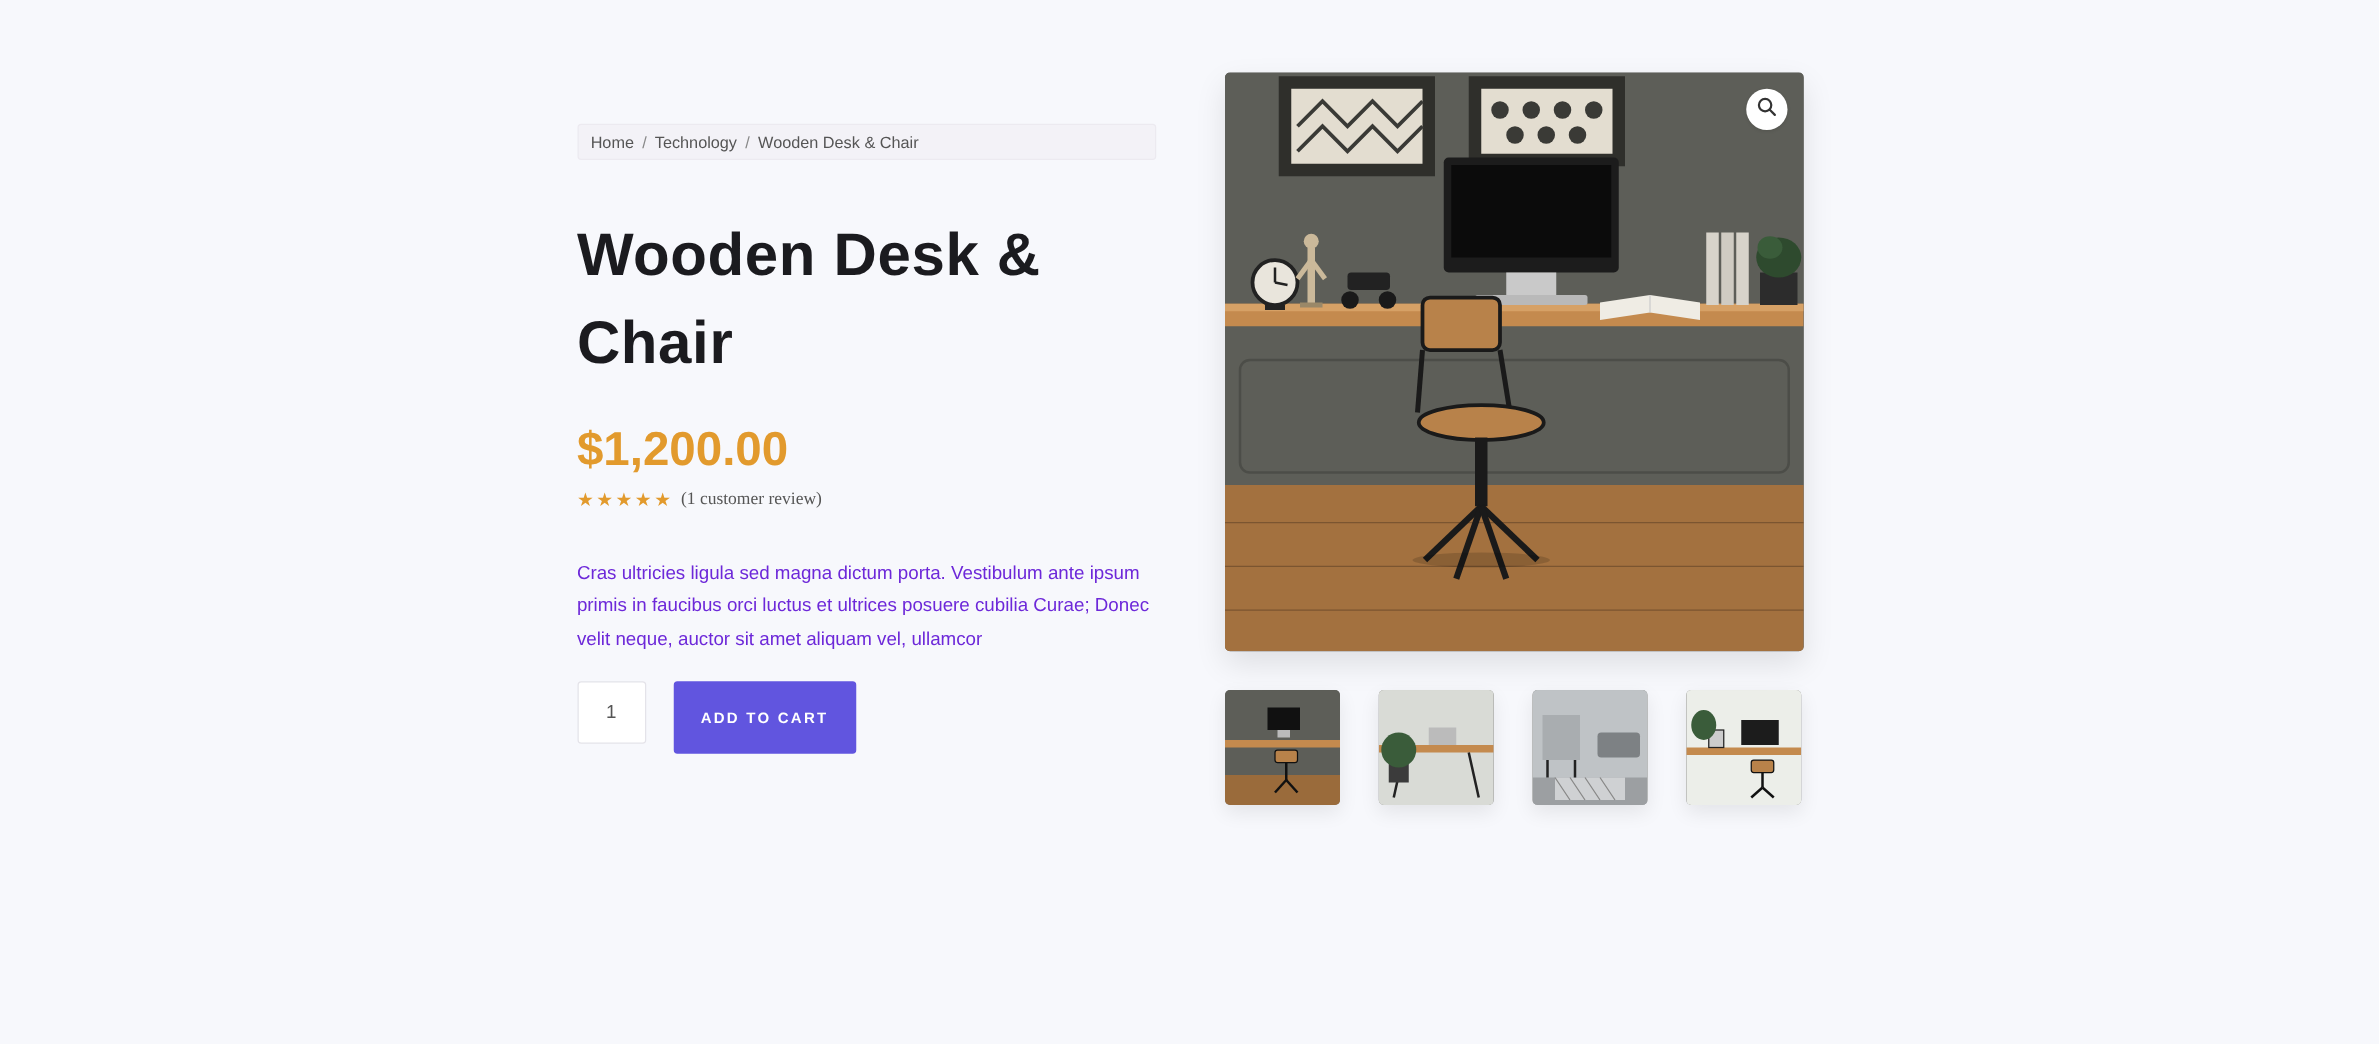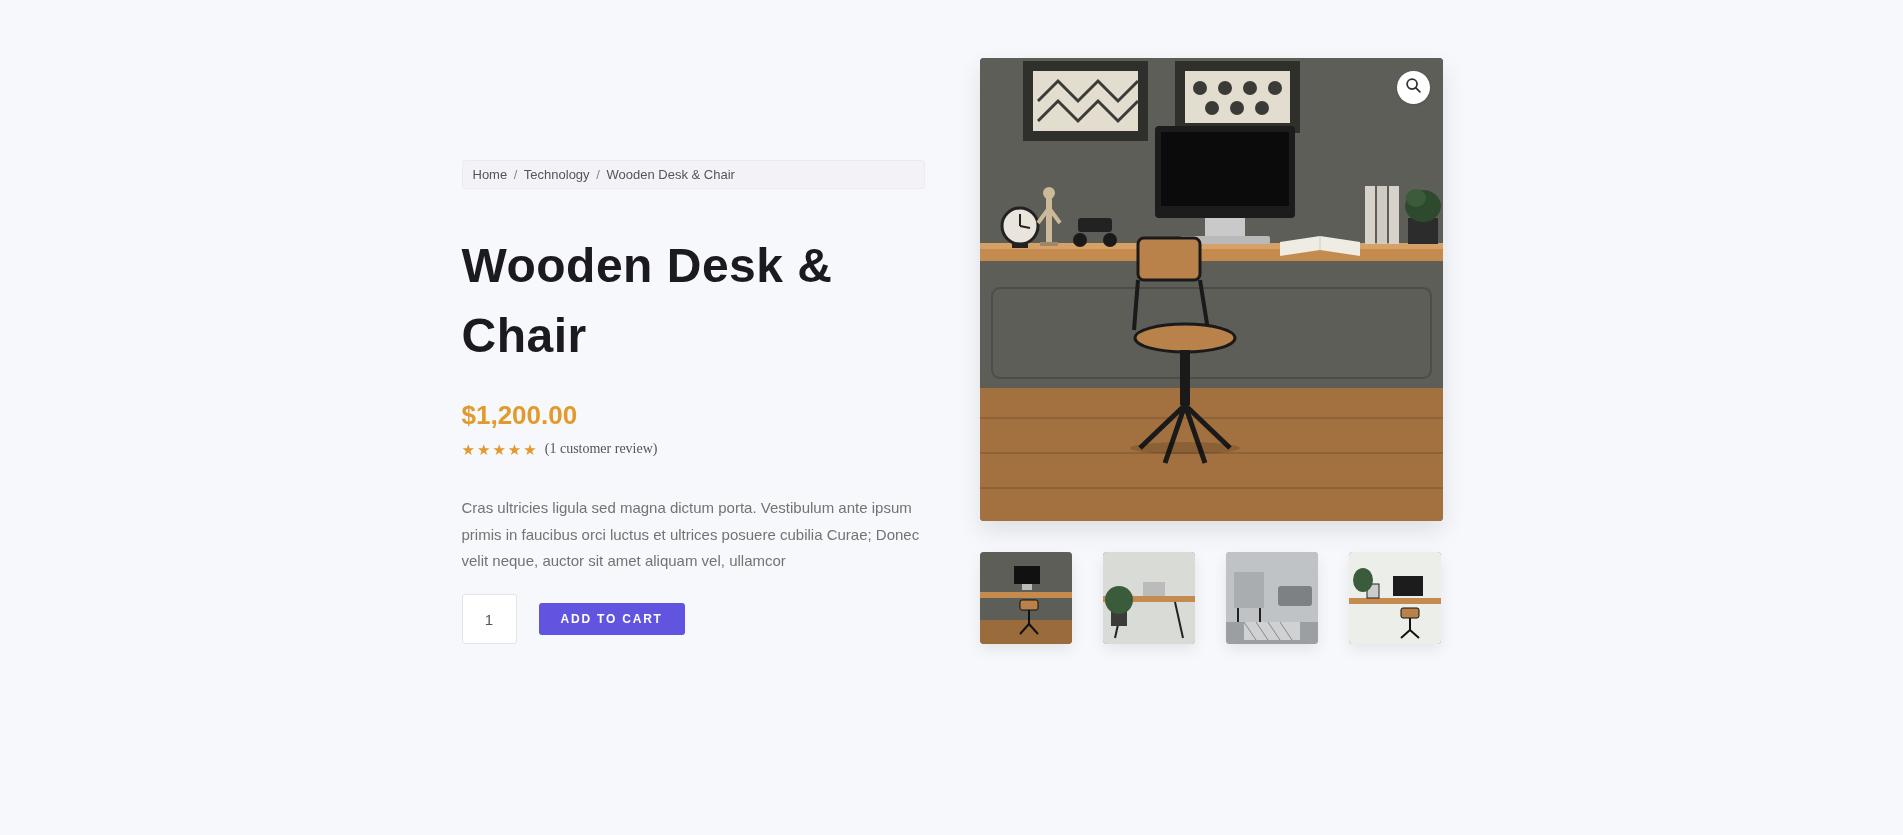--- a/index.html
+++ b/index.html
@@ -9,21 +9,21 @@
     color: #333;
     width: 1903px;
     min-height: 835px;
   }
   .page {
     max-width: 980px;
     margin: 0 auto;
     padding: 58px 12px 60px 0;
     display: flex;
     gap: 55px;
-    align-items: flex-end;
+    align-items: center;
   }
   .col-left {
     flex: 0 0 463px;
   }
   .col-right {
     flex: 0 0 463px;
   }
   
   .breadcrumb {
     background: #f3f2f7;
@@ -39,21 +39,21 @@
   .product-title {
     font-size: 48px;
     font-weight: 800;
     line-height: 1.45;
     color: #1b1b1f;
     margin: 42px 0 30px 0;
     letter-spacing: 0.5px;
   }
   
   .price {
-    font-size: 26px;
+    font-size: 38px;
     font-weight: 700;
     color: #e29a2d;
     margin-bottom: 10px;
   }
   
   .rating-row {
     display: flex;
     align-items: center;
     gap: 8px;
     margin-bottom: 38px;
@@ -68,21 +68,21 @@
   .star { display: inline-block; }
   .review-link {
     font-size: 14px;
     color: #555;
     text-decoration: none;
     font-family: Liberation Serif, serif;
   }
   
   .description {
     font-size: 15px;
-    color: #737373;
+    color: #6d28d9;
     line-height: 1.75;
     margin-bottom: 20px;
   }
   
   .cart-row {
     display: flex;
     align-items: stretch;
     gap: 22px;
   }
   .qty-input {
@@ -94,21 +94,21 @@
     text-align: center;
     font-size: 15px;
     color: #555;
   }
   .add-to-cart-btn {
     background: #6155df;
     color: #fff;
     border: none;
     border-radius: 3px;
     padding: 0 22px;
-    height: 32px;
+    height: 58px;
     font-size: 12px;
     font-weight: 700;
     letter-spacing: 1.8px;
     cursor: pointer;
     align-self: center;
   }
   
   .main-image-wrap {
     position: relative;
     width: 463px;

